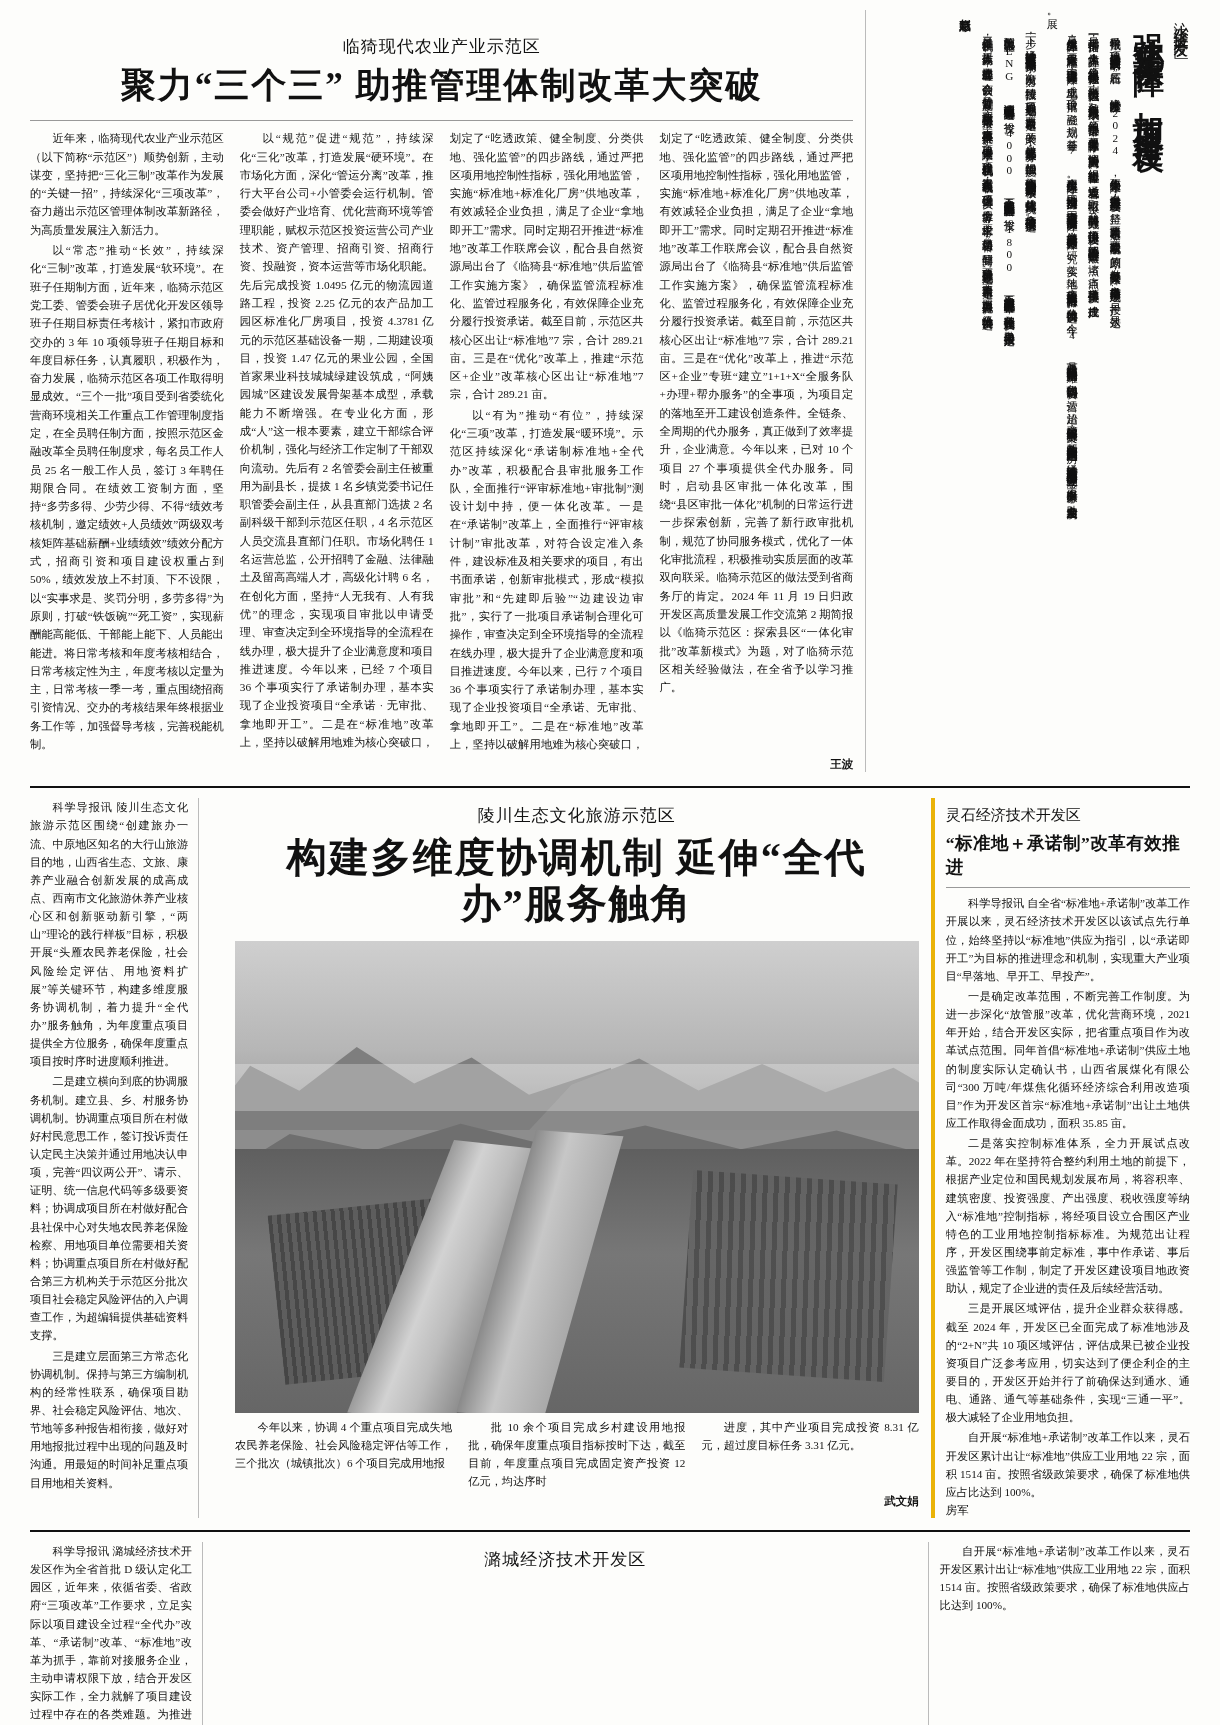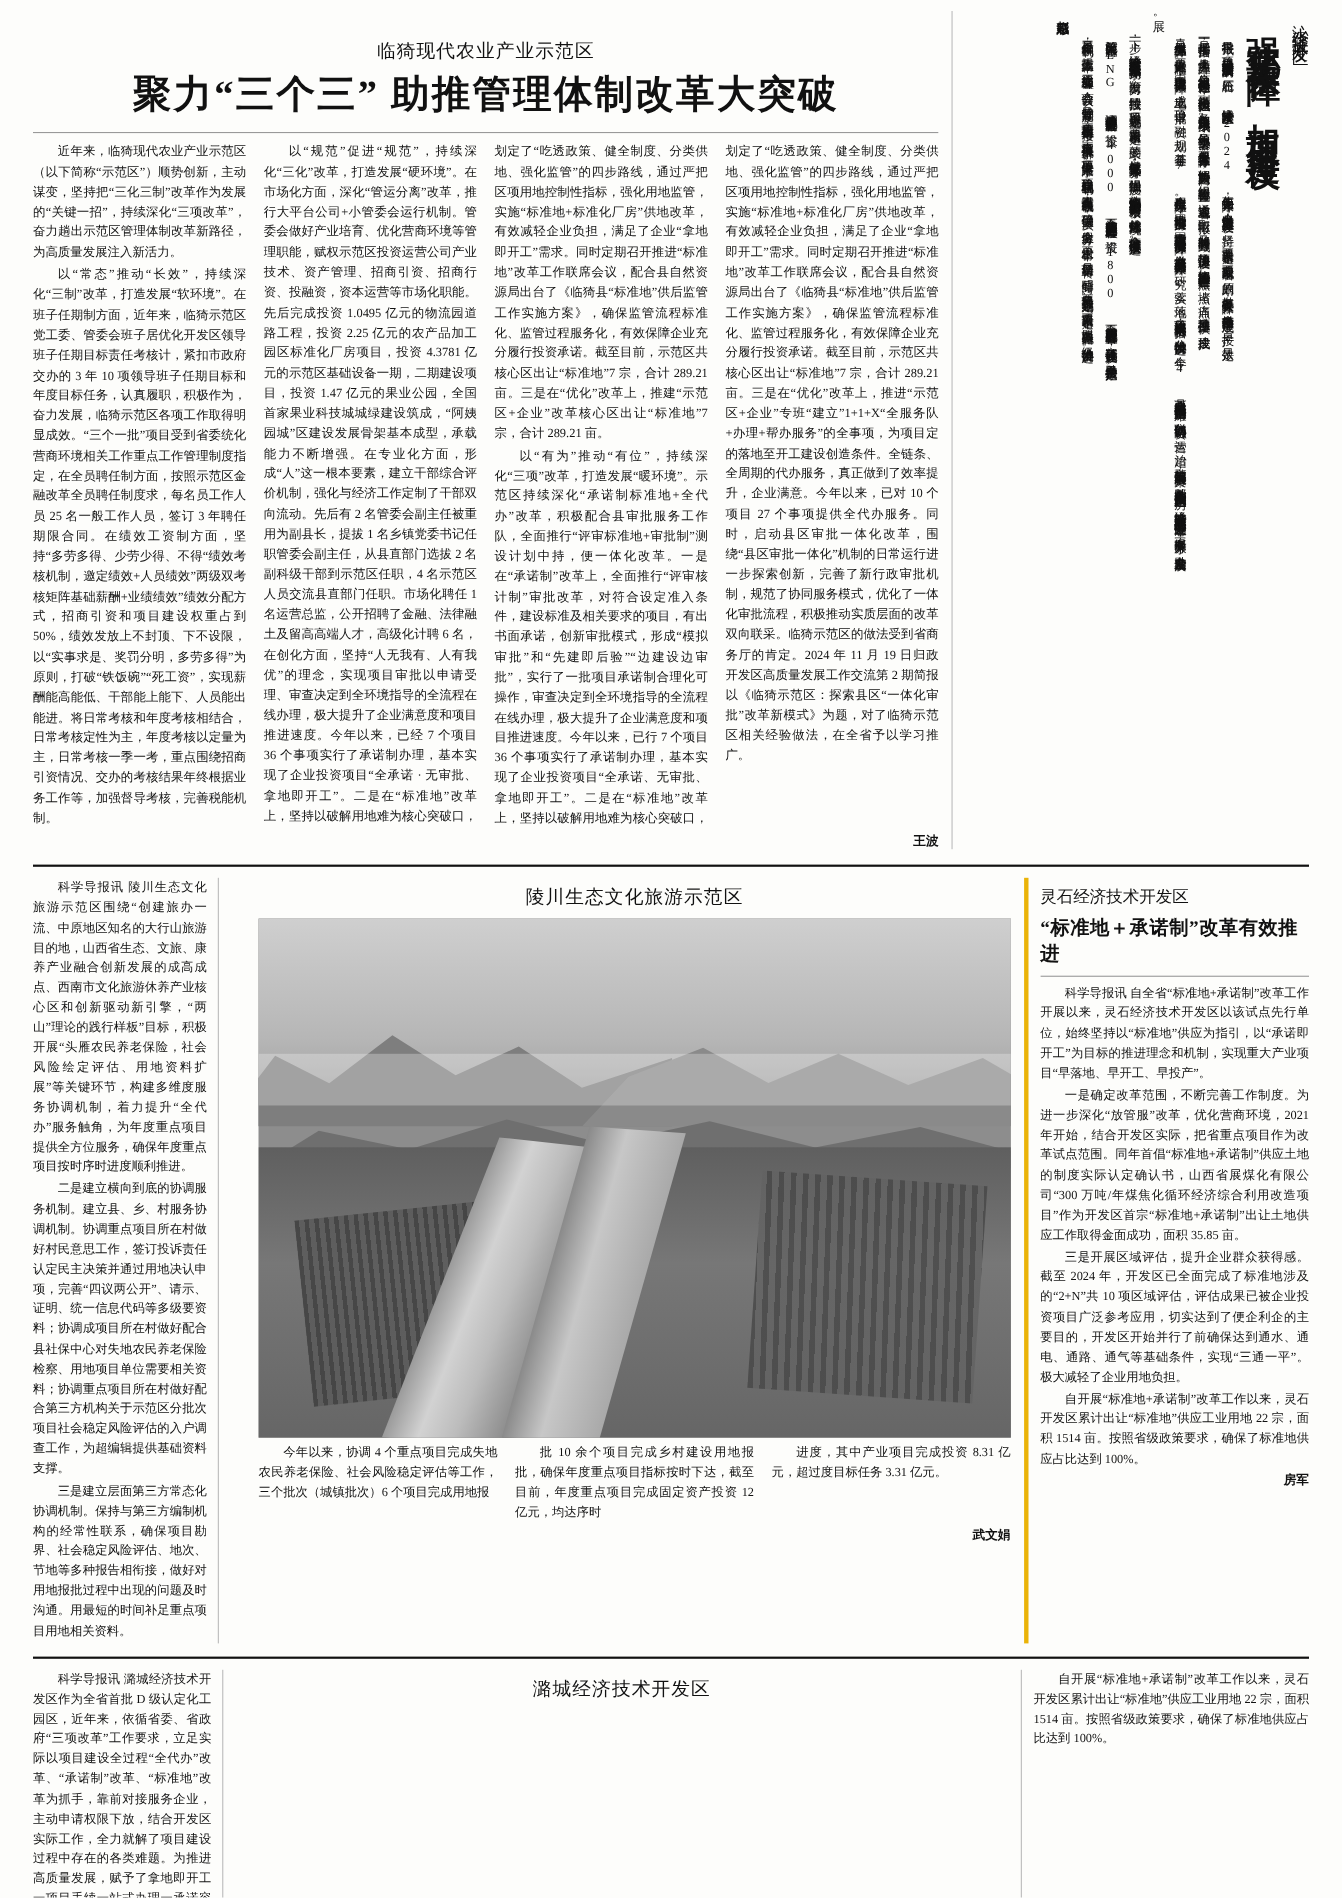--- a/index.html
+++ b/index.html
@@ -130,21 +130,21 @@
   .small-body p { margin:0 0 2px 0; text-indent:2em; }
 
   
   .band-bot { display:flex; gap:12px; margin-top:12px; border-top:2px solid #111; padding-top:10px; }
   .bot-left { width:185px; border-right:1px solid #bbb; padding-right:10px; font-size:11.2px; line-height:1.62; text-align:justify; }
   .bot-left p { margin:0 0 2px 0; text-indent:2em; }
   .bot-main { width:800px; }
   .bot-right { width:286px; border-left:1px solid #bbb; padding-left:11px; }
 
   .hr-2 { border-top:1px solid #999; margin:6px 0; }
-  .end-byline { text-align:right; font-size:11.5px; font-weight:bold; margin-top:2px; }
+  .end-byline { text-align:left; font-size:11.5px; font-weight:normal; margin-top:2px; }
 </style>
 </head>
 <body>
 
 <div class="page">
 
 
   <div class="content">
 
     <div class="band-top">
@@ -184,20 +184,21 @@
     <div class="band-mid">
 
       <div class="mid-left">
         <p>科学导报讯 陵川生态文化旅游示范区围绕“创建旅办一流、中原地区知名的大行山旅游目的地，山西省生态、文旅、康养产业融合创新发展的成高成点、西南市文化旅游休养产业核心区和创新驱动新引擎，“两山”理论的践行样板”目标，积极开展“头雁农民养老保险，社会风险绘定评估、用地资料扩展”等关键环节，构建多维度服务协调机制，着力提升“全代办”服务触角，为年度重点项目提供全方位服务，确保年度重点项目按时序时进度顺利推进。</p>
         <p>二是建立横向到底的协调服务机制。建立县、乡、村服务协调机制。协调重点项目所在村做好村民意思工作，签订投诉责任认定民主决策并通过用地决认申项，完善“四议两公开”、请示、证明、统一信息代码等多级要资料；协调成项目所在村做好配合县社保中心对失地农民养老保险检察、用地项目单位需要相关资料；协调重点项目所在村做好配合第三方机构关于示范区分批次项目社会稳定风险评估的入户调查工作，为超编辑提供基础资料支撑。</p>
         <p>三是建立层面第三方常态化协调机制。保持与第三方编制机构的经常性联系，确保项目勘界、社会稳定风险评估、地次、节地等多种报告相衔接，做好对用地报批过程中出现的问题及时沟通。用最短的时间补足重点项目用地相关资料。</p>
       </div>
 
       <div class="mid-main">
         <div class="kicker">陵川生态文化旅游示范区</div>
+        <div class="headline h2">构建多维度协调机制 延伸“全代办”服务触角</div>
 
         <div class="photo">
           <div class="ph-sky"></div>
           <div class="ph-mtn1"></div>
           <div class="ph-mtn2"></div>
           <div class="ph-mtn3"></div>
           <div class="ph-ground"></div>
           <div class="ph-trees"></div>
           <div class="ph-trees2"></div>
           <div class="ph-road"></div>
@@ -213,20 +214,21 @@
         <div class="cap-byline">武文娟</div>
       </div>
 
       <div class="mid-right">
         <div class="sub-head">灵石经济技术开发区</div>
         <div class="sub-title">“标准地＋承诺制”改革有效推进</div>
         <div class="hr-2"></div>
         <div class="small-body">
           <p>科学导报讯 自全省“标准地+承诺制”改革工作开展以来，灵石经济技术开发区以该试点先行单位，始终坚持以“标准地”供应为指引，以“承诺即开工”为目标的推进理念和机制，实现重大产业项目“早落地、早开工、早投产”。</p>
           <p>一是确定改革范围，不断完善工作制度。为进一步深化“放管服”改革，优化营商环境，2021 年开始，结合开发区实际，把省重点项目作为改革试点范围。同年首倡“标准地+承诺制”供应土地的制度实际认定确认书，山西省展煤化有限公司“300 万吨/年煤焦化循环经济综合利用改造项目”作为开发区首宗“标准地+承诺制”出让土地供应工作取得金面成功，面积 35.85 亩。</p>
+          <p>二是落实控制标准体系，全力开展试点改革。2022 年在坚持符合整约利用土地的前提下，根据产业定位和国民规划发展布局，将容积率、建筑密度、投资强度、产出强度、税收强度等纳入“标准地”控制指标，将经项目设立合围区产业特色的工业用地控制指标标准。为规范出让程序，开发区围绕事前定标准，事中作承诺、事后强监管等工作制，制定了开发区建设项目地政资助认，规定了企业进的责任及后续经营活动。</p>
           <p>三是开展区域评估，提升企业群众获得感。截至 2024 年，开发区已全面完成了标准地涉及的“2+N”共 10 项区域评估，评估成果已被企业投资项目广泛参考应用，切实达到了便企利企的主要目的，开发区开始并行了前确保达到通水、通电、通路、通气等基础条件，实现“三通一平”。极大减轻了企业用地负担。</p>
           <p>自开展“标准地+承诺制”改革工作以来，灵石开发区累计出让“标准地”供应工业用地 22 宗，面积 1514 亩。按照省级政策要求，确保了标准地供应占比达到 100%。</p>
         </div>
         <div class="end-byline">房军</div>
       </div>
     </div>
 
     <div class="band-bot">
 
       <div class="bot-left">

